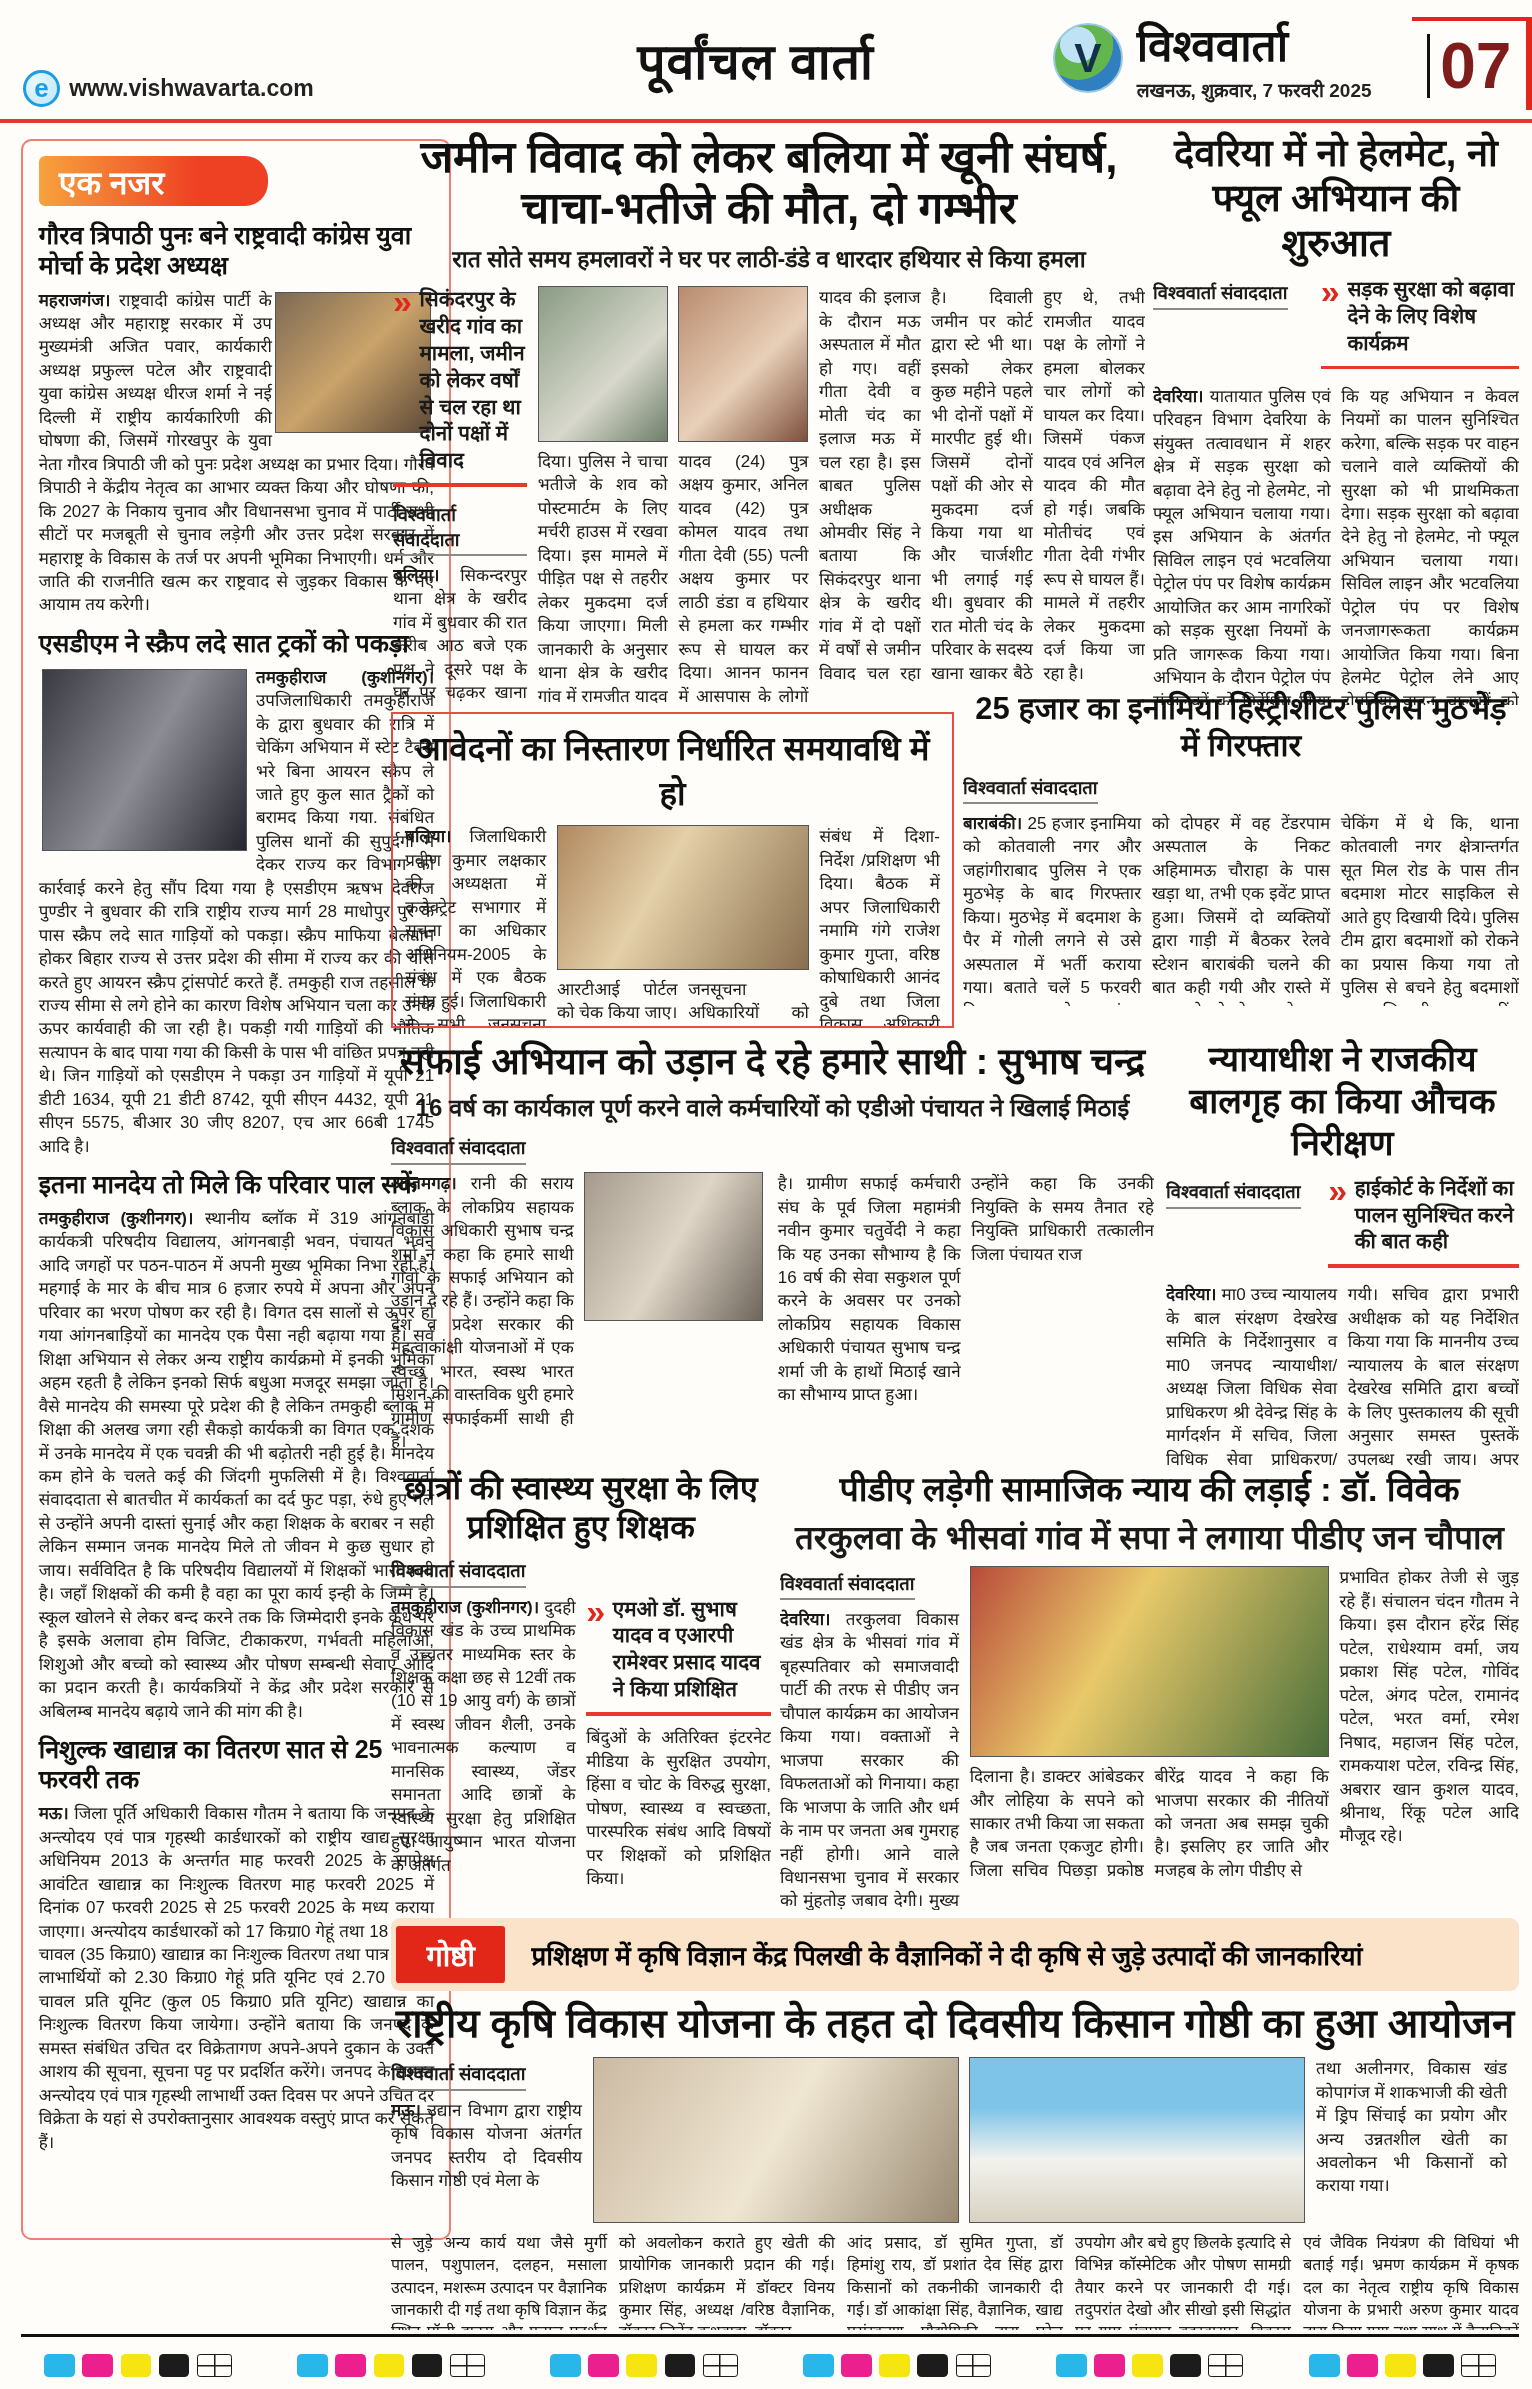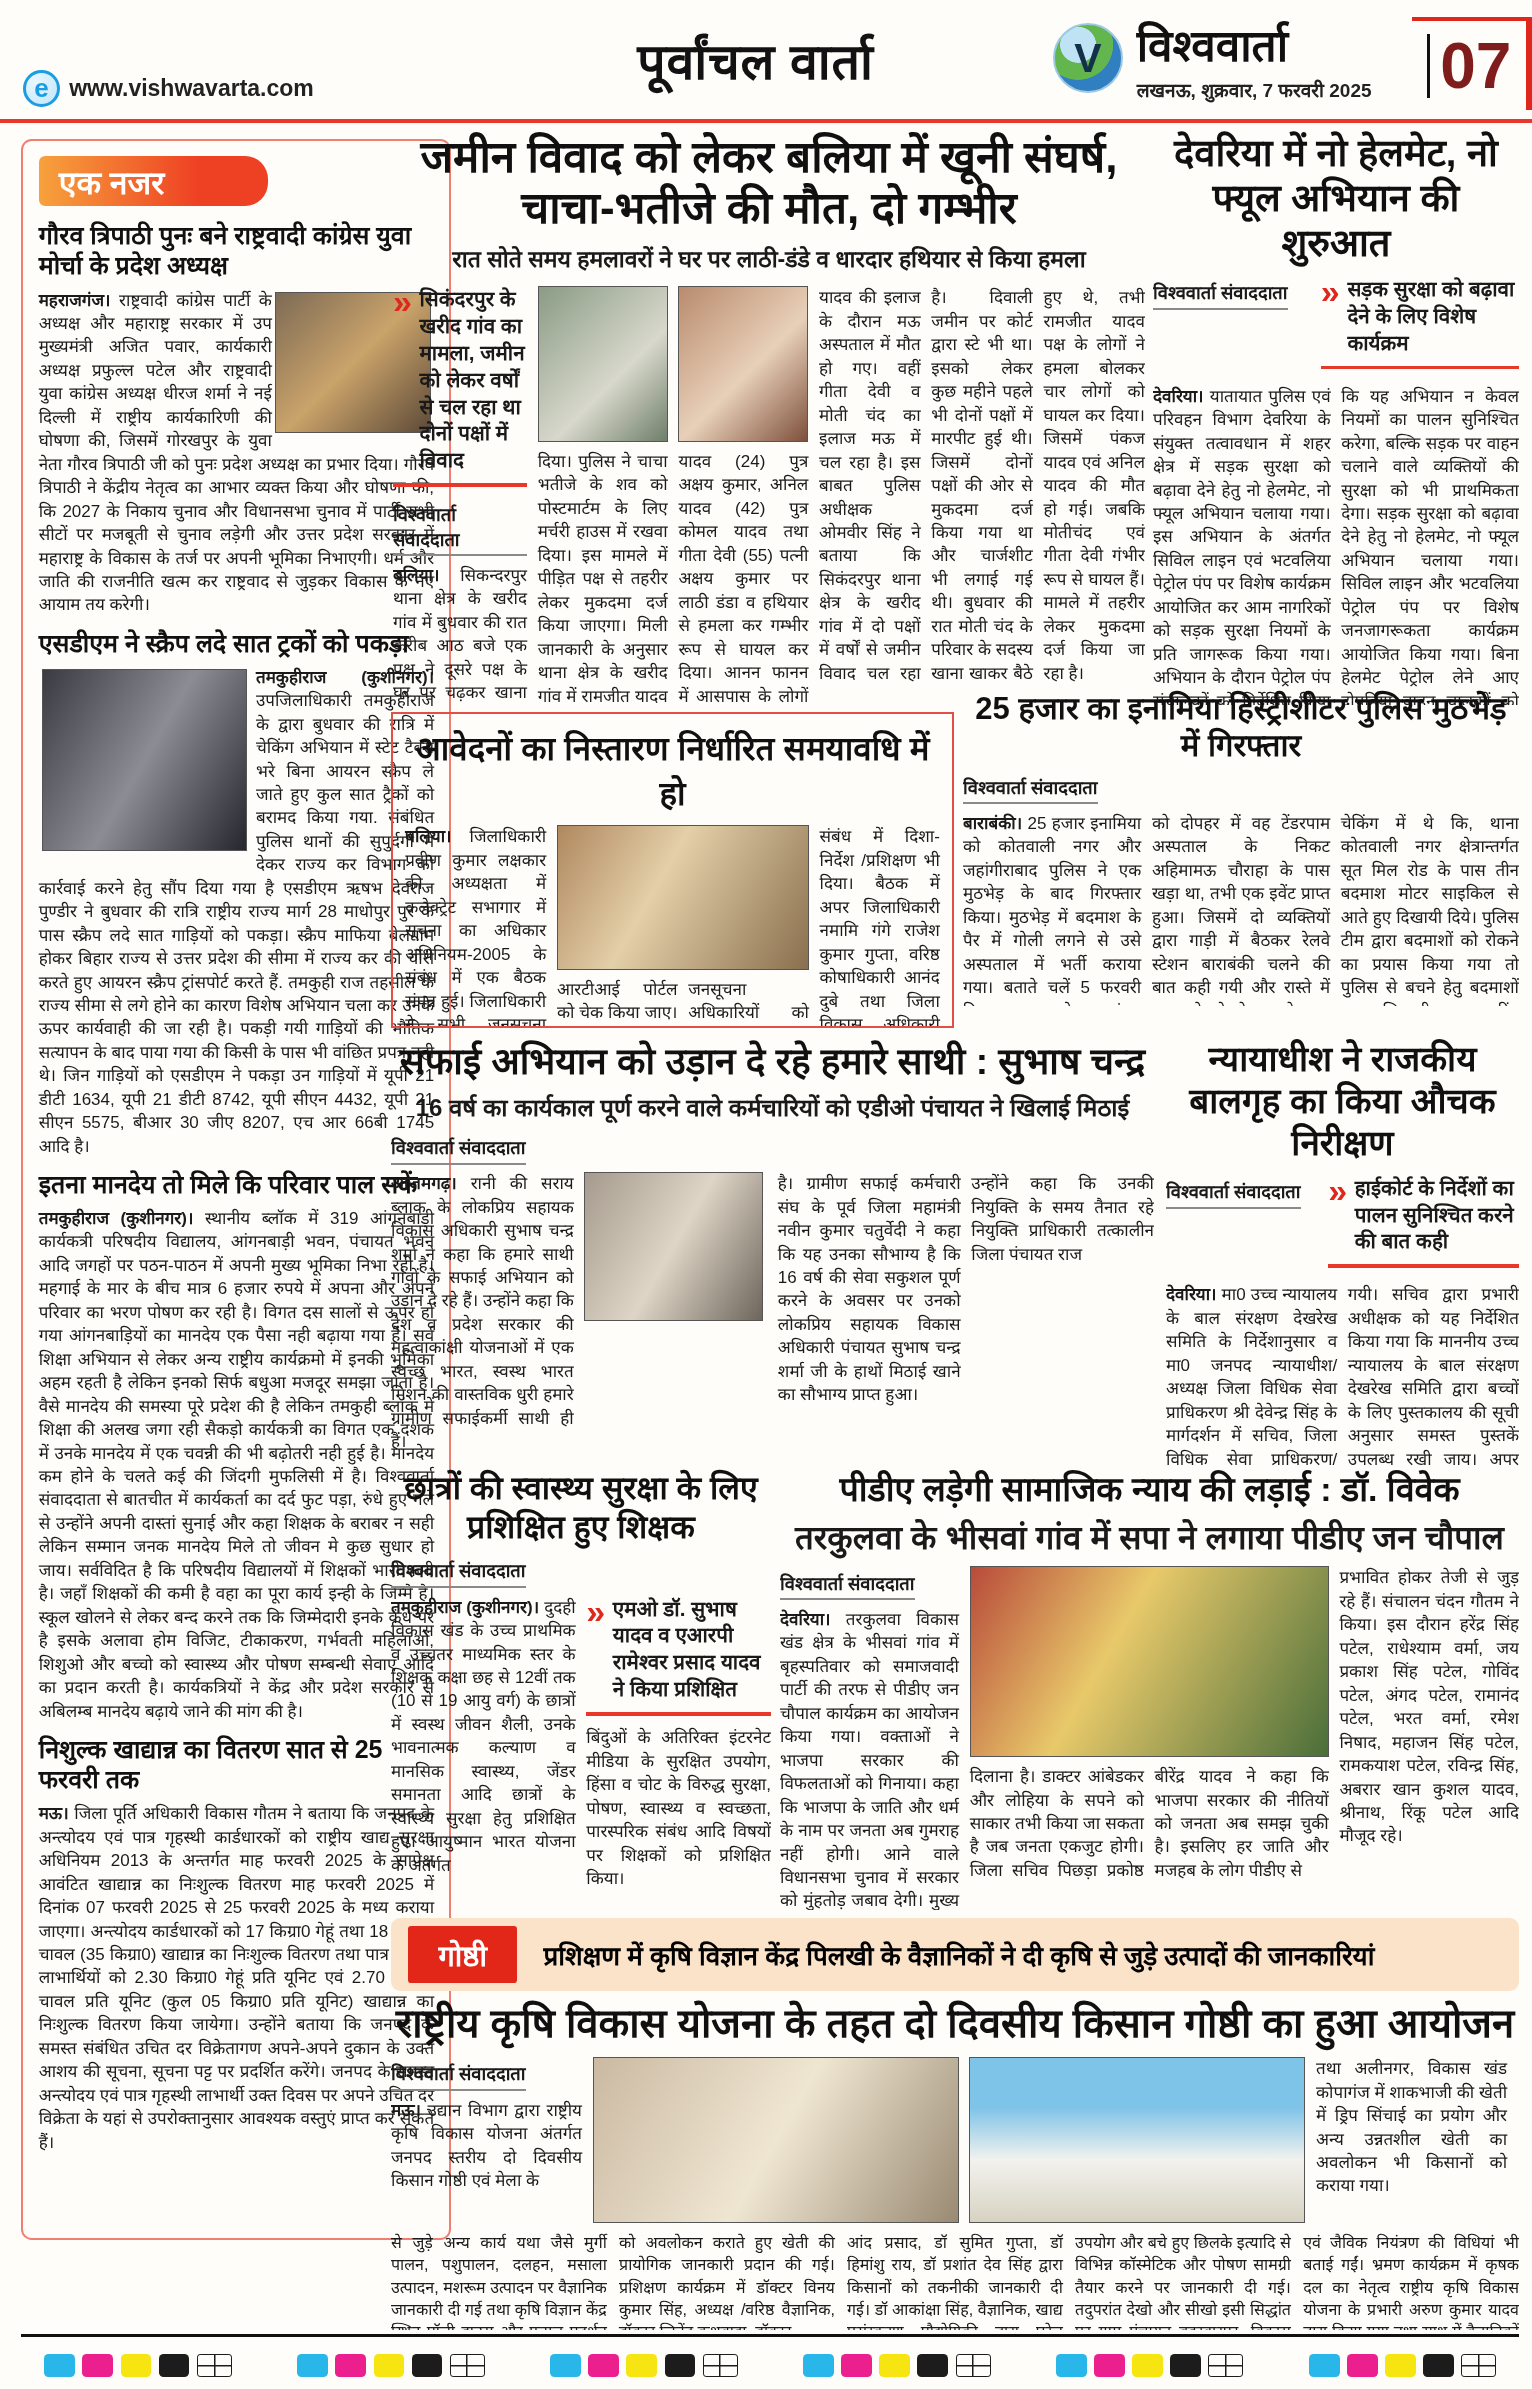--- a/index.html
+++ b/index.html
@@ -97,21 +97,21 @@
   .pda-art{position:absolute;left:780px;top:1467px;width:739px;height:443px;overflow:hidden;}
   .pda-art h2{font-size:34px;text-align:center;line-height:1.2;margin:1.5px 0 4.6px 0;}
   .pda-sub{font-size:33px;font-weight:800;text-align:center;margin:0 0 7.6px 0;}
   .ph-chaupal{width:100%;height:191px;margin-bottom:7.6px;
       background:linear-gradient(120deg,#b84b3a,#e8c96a 40%,#4a6e3a);}
   .pda-c1{width:179px;flex:none;}
   .pda-mid{width:359px;flex:none;}
   .pda-c3{flex:1;}
   
   .gosthi{position:absolute;left:391px;top:1918px;width:1128px;height:73px;background:#fbe3c9;
-          border-radius:9.2px;display:flex;align-items:center;gap:26px;padding:0 17px;box-sizing:border-box;}
+          border-radius:9.2px;display:flex;align-items:center;gap:26px;padding:0 5px;box-sizing:border-box;}
   .gosthi-label{background:#e22718;color:#fff;font-size:29px;font-weight:800;padding:9.2px 30.5px;
           border-radius:3.1px;}
   .kicker{color:#000000;font-size:26px;font-weight:800;}
   
   .kisan-art{position:absolute;left:391px;top:1997px;width:1128px;height:333px;overflow:hidden;}
   .kisan-art h1{font-size:40px;text-align:center;line-height:1.2;margin:1.5px 0 10.7px 0;}
   .k-c1{width:191px;flex:none;}
   .k-c2{width:191px;flex:none;}
   .ph-hall{width:366px;height:166px;flex:none;
       background:linear-gradient(120deg,#cbb9a2,#efe6d2 50%,#9a8a72);}

